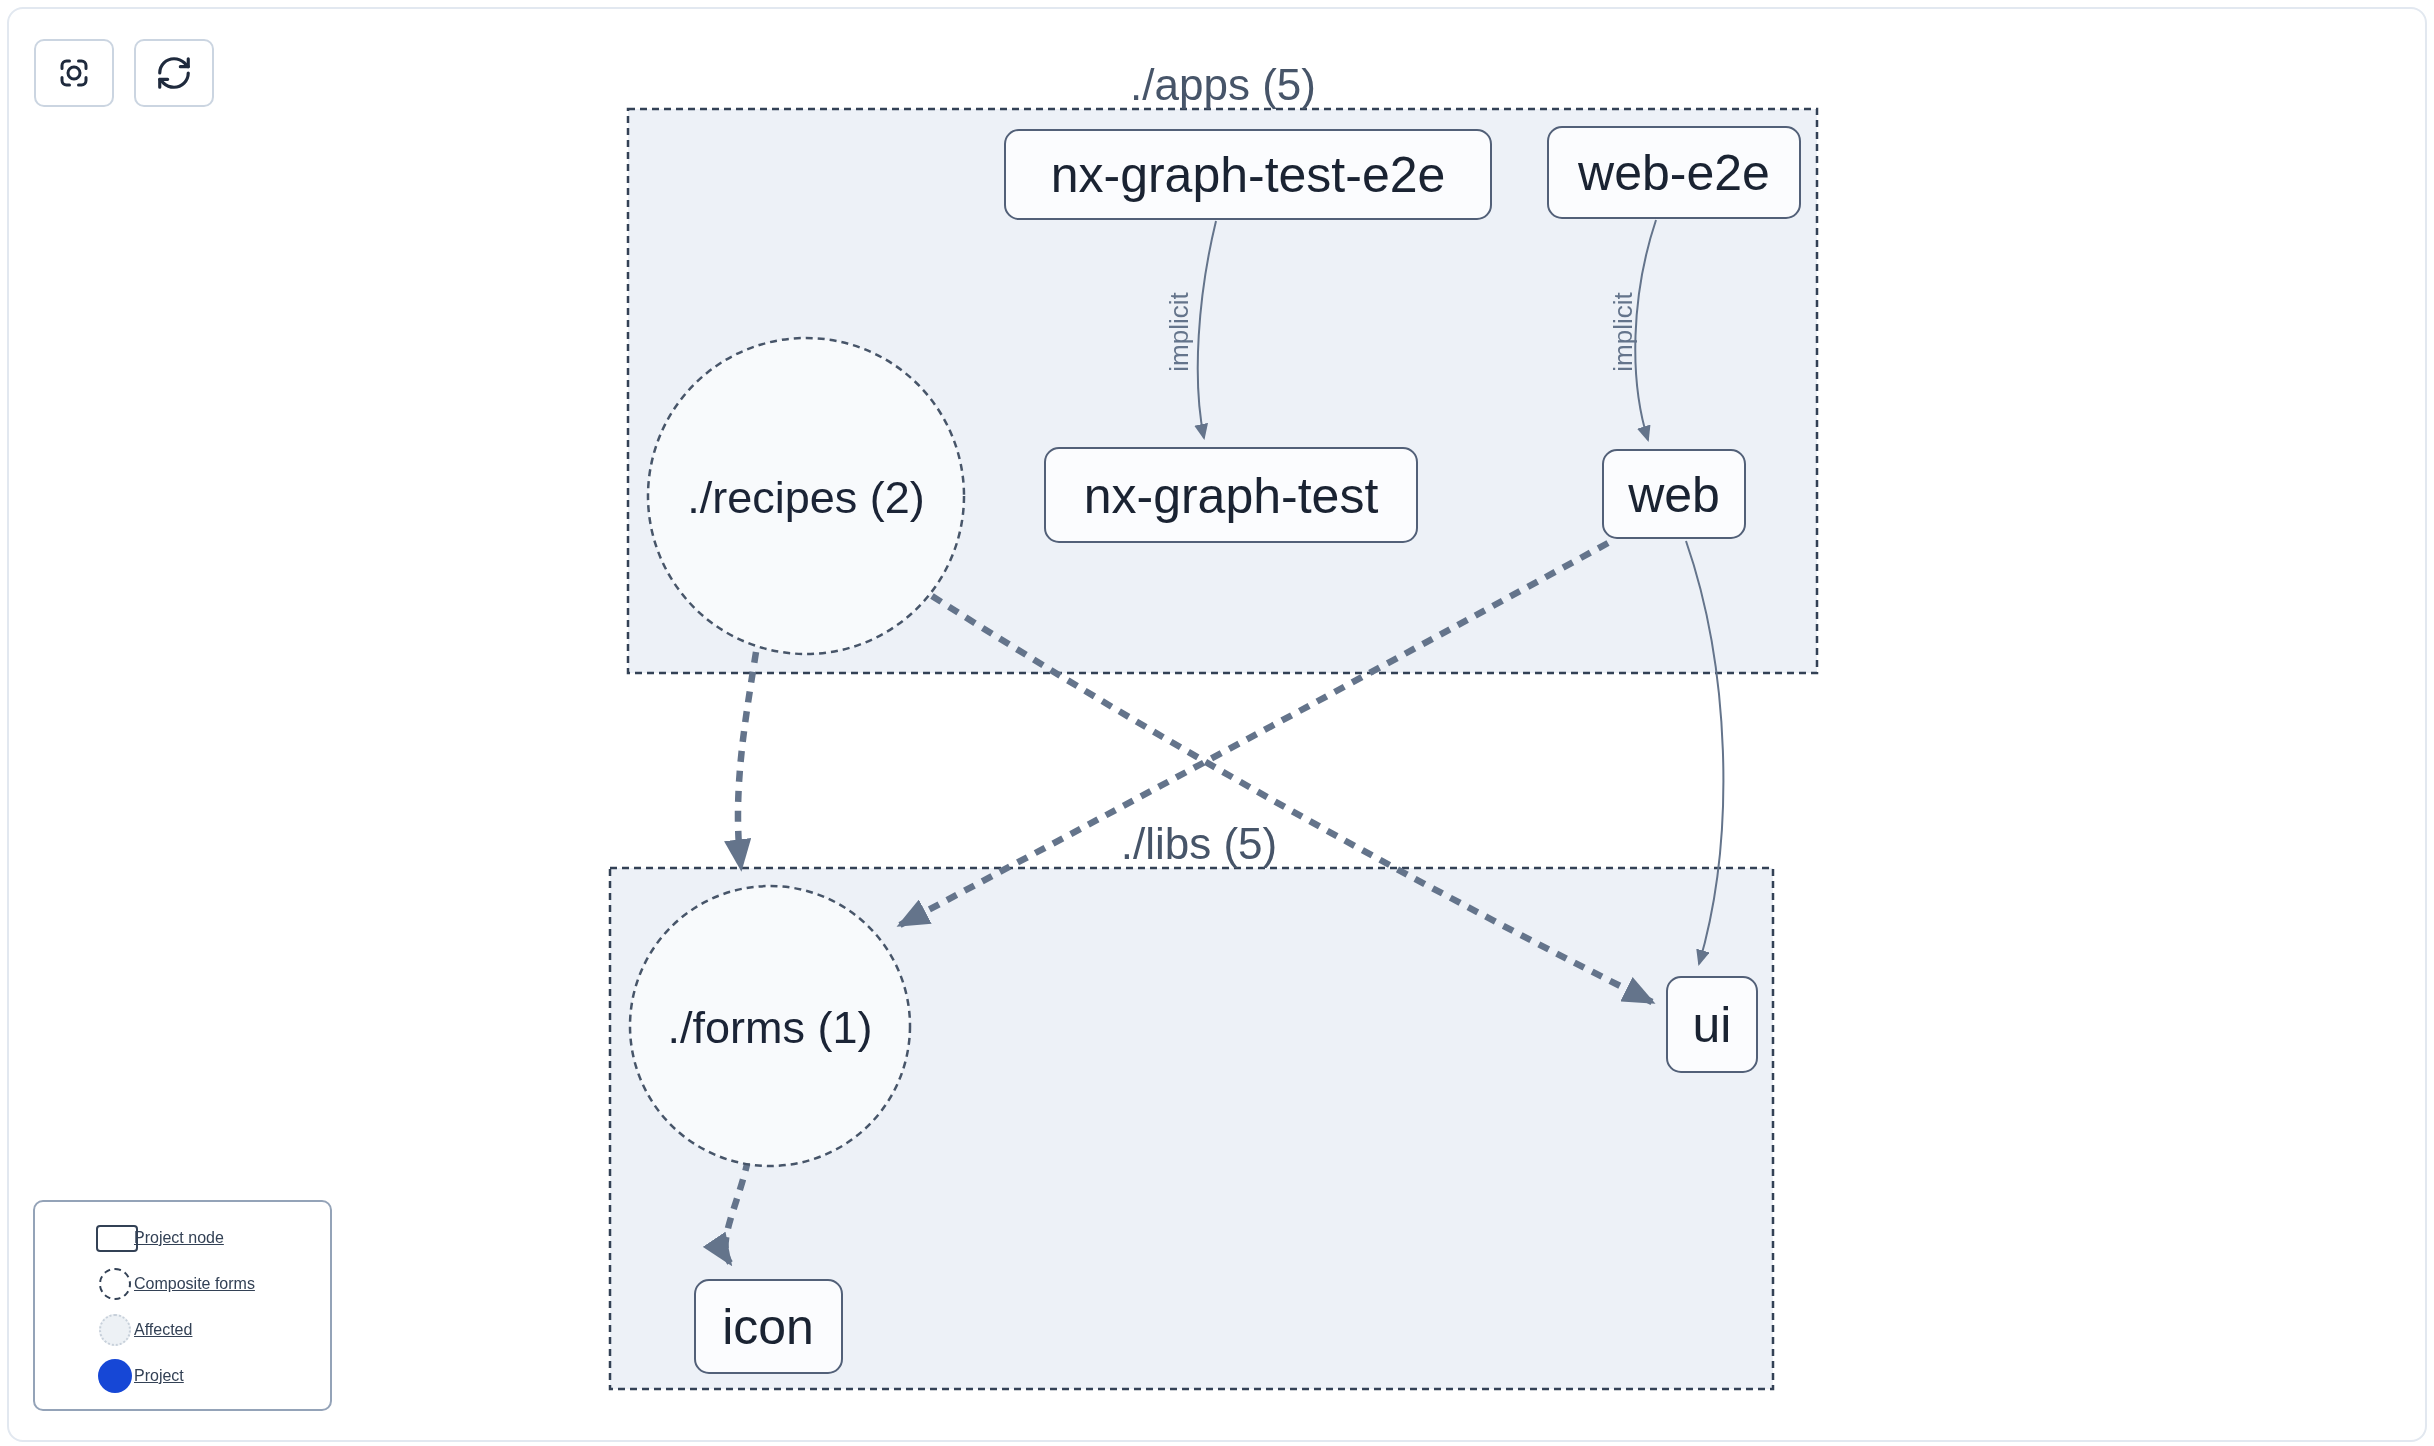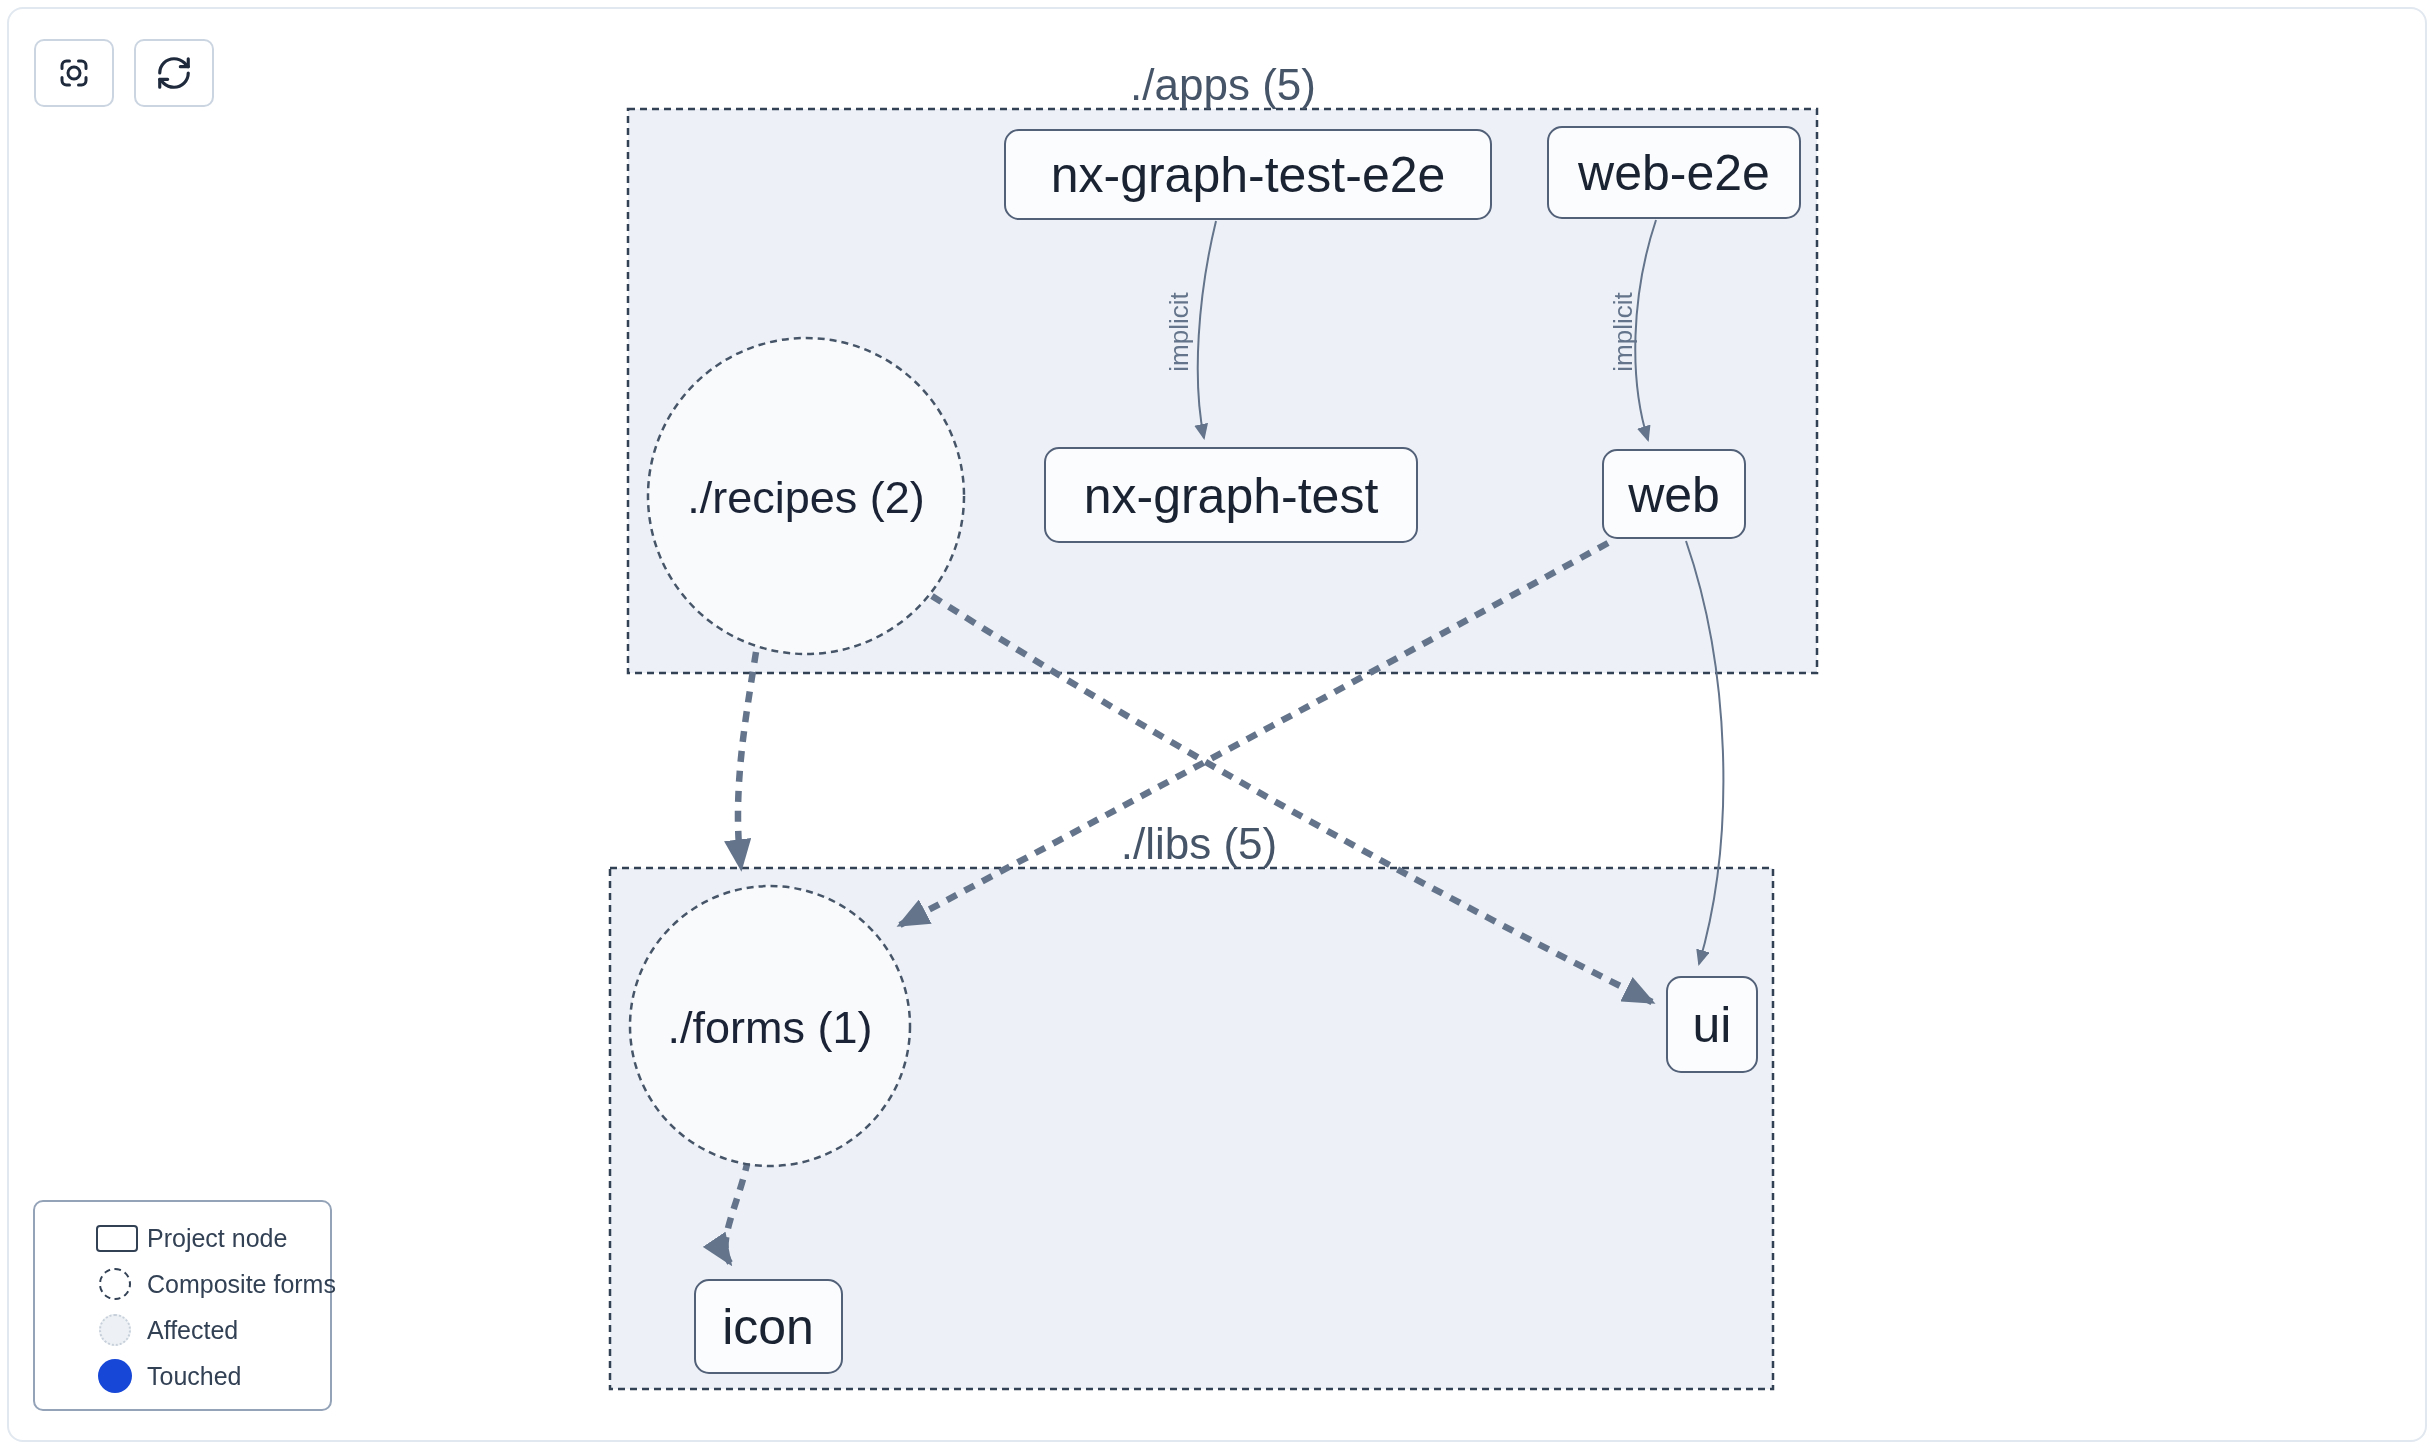--- a/index.html
+++ b/index.html
@@ -24,21 +24,21 @@
   .toolbar{position:absolute;left:34px;top:39px;display:flex;gap:20px;}
   .tool-btn{width:80px;height:68px;background:#fff;border:2px solid #cbd5e1;
        border-radius:10px;display:flex;align-items:center;justify-content:center;
        box-sizing:border-box;cursor:pointer;}
   .tool-btn svg{stroke:#1f2a3d;fill:none;stroke-width:2;stroke-linecap:round;stroke-linejoin:round;}
 
   .legend{position:absolute;left:33px;top:1200px;width:299px;height:211px;
        background:#fff;border:2px solid #94a3b8;border-radius:10px;box-sizing:border-box;}
   .legend-row{position:absolute;left:0;width:100%;height:46px;display:flex;align-items:center;}
   .legend-swatch{position:absolute;left:59px;}
-  .legend-label{position:absolute;left:112px;font-size:25px;color:#334155;white-space:nowrap;}
+  .legend-label{position:absolute;left:99px;font-size:16px;color:#334155;white-space:nowrap;text-decoration:underline;}
   .sw-project{width:42px;height:27px;border:2.5px solid #334155;border-radius:4px;background:#fff;box-sizing:border-box;left:61px;}
   .sw-composite{width:32px;height:32px;border:2.5px solid #334155;border-radius:50%;border-style:dashed;background:#fff;box-sizing:border-box;left:64px;}
   .sw-affected{width:32px;height:32px;border:2px dotted #c7d0da;border-radius:50%;background:#edf1f5;box-sizing:border-box;left:64px;}
   .sw-touched{width:34px;height:34px;border-radius:50%;box-sizing:border-box;left:63px;}
 </style>
 </head>
 <body>
 
 <div class="canvas">
 
@@ -135,18 +135,18 @@
     <div class="legend-row" style="top:59px;">
       <span class="legend-swatch sw-composite"></span>
       <span class="legend-label">Composite forms</span>
     </div>
     <div class="legend-row" style="top:105px;text-align:right;">
       <span class="legend-swatch sw-affected"></span>
       <span class="legend-label">Affected</span>
     </div>
     <div class="legend-row" style="top:151px;">
       <span class="legend-swatch sw-touched" id="touched-swatch" style="background: rgb(22, 71, 214);"></span>
-      <span class="legend-label">Touched</span>
+      <span class="legend-label">Project</span>
     </div>
   </div>
 
   <div class="page-border"></div>
 </div>
 
 </body></html>

